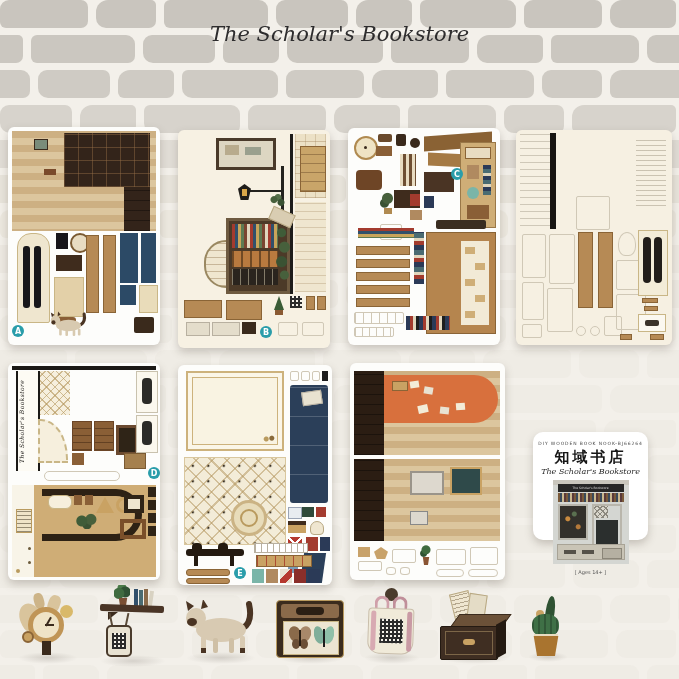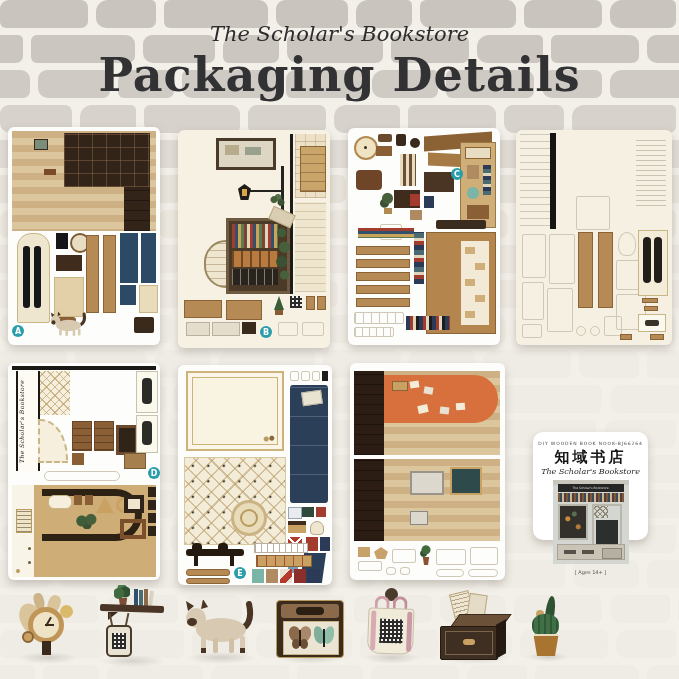--- a/index.html
+++ b/index.html
@@ -252,21 +252,20 @@
         <div class="brick" style="left: 211px; width: 78px; height: 28px; background: rgb(233, 229, 220); opacity: 0.38; border-radius: 12px 5px 7px 6px;"></div>
         <div class="brick" style="left: 297px; width: 66px; height: 28px; background: rgb(233, 229, 220); opacity: 0.38; border-radius: 6px 9px 7px 10px;"></div>
         <div class="brick" style="left: 371px; width: 88px; height: 28px; background: rgb(233, 229, 220); opacity: 0.38; border-radius: 9px 7px 7px 6px;"></div>
         <div class="brick" style="left: 467px; width: 60px; height: 28px; background: rgb(233, 229, 220); opacity: 0.38; border-radius: 12px 5px 7px 10px;"></div>
         <div class="brick" style="left: 535px; width: 104px; height: 28px; background: rgb(233, 229, 220); opacity: 0.38; border-radius: 6px 9px 7px 6px;"></div>
         <div class="brick" style="left: 647px; width: 72px; height: 28px; background: rgb(233, 229, 220); opacity: 0.38; border-radius: 9px 7px 7px 10px;"></div>
       </div>
     </div>
 
   <div class="hdr-sub">The Scholar's Bookstore</div>
-  <div class="hdr-title">Packaging Details</div>
 
   <div class="sheet" style="left:8px;top:127px;width:152px;height:218px;">
     <div class="abs stripes" style="left:4px;top:4px;width:144px;height:100px;"></div>
     <div class="abs darkwood drawer-grid" style="left:56px;top:6px;width:86px;height:54px;"></div>
     <div class="abs darkwood plank" style="left:116px;top:60px;width:26px;height:44px;"></div>
     <div class="abs" style="left:26px;top:12px;width:12px;height:9px;background:#7a8c7a;border:1px solid #3a2a1c;"></div>
     <div class="abs" style="left:36px;top:42px;width:12px;height:6px;background:#7a4a2a;"></div>
     <div class="abs" style="left:9px;top:106px;width:31px;height:88px;background:#efe6cf;border:1px solid #c9b686;border-radius:14px 14px 2px 2px;">
       <div class="abs" style="left:5px;top:12px;width:7px;height:62px;background:#17161a;border-radius:3px;"></div>
       <div class="abs" style="left:16px;top:12px;width:7px;height:62px;background:#17161a;border-radius:3px;"></div>

